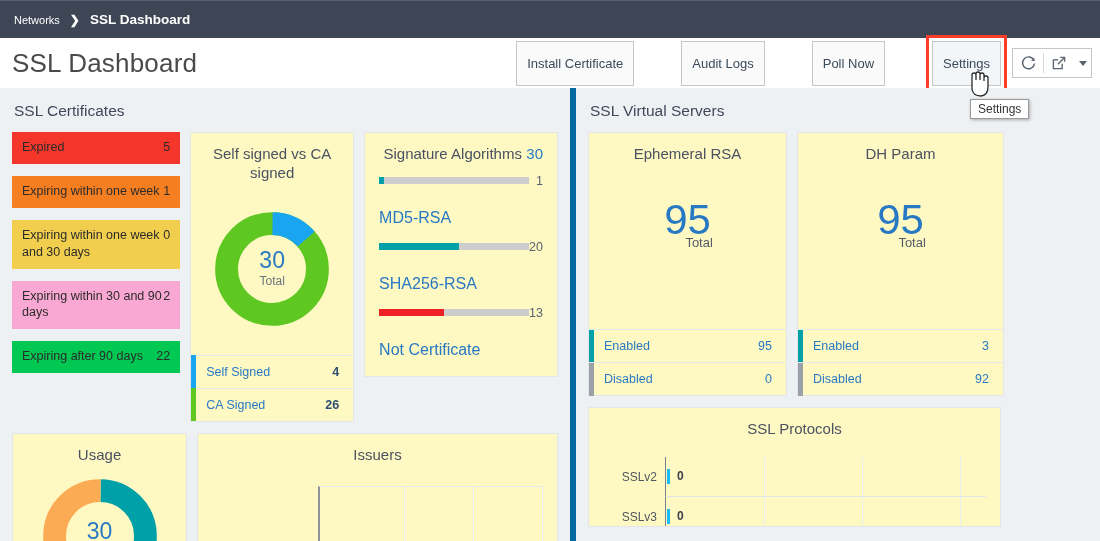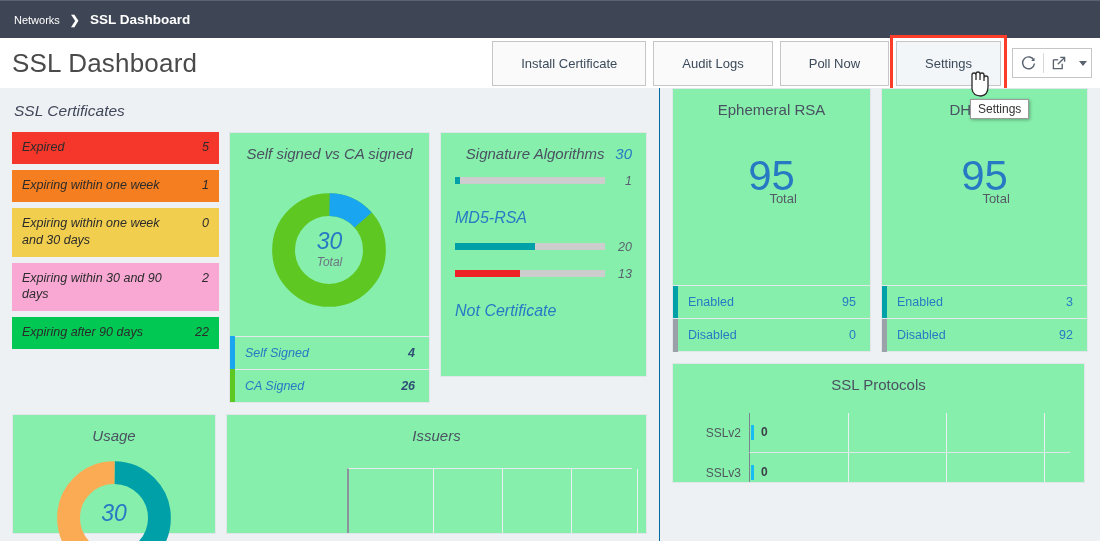--- a/index.html
+++ b/index.html
@@ -25,24 +25,24 @@
   
   .title-row {
     height: 50px; background: #fff;
     display: flex; align-items: center; justify-content: space-between;
     padding: 0 8px 0 12px;
     position: relative;
   }
   .page-title { font-size: 26px; color: #4a4a4a; font-weight: normal; letter-spacing: .2px; }
   .toolbar { display: flex; align-items: center; gap: 7px; }
   .tb-btn {
-    height: 45px; padding: 0 28px;
+    height: 45px; padding: 0 10px;
     background: #fafafa; border: 1px solid #c6c6c6;
     font-size: 13px; color: #3b4a5a; cursor: pointer;
-    display: flex; align-items: center; font-family: inherit;
+    display: flex; align-items: center; font-family: inherit; margin-left: 40px;
   }
   .tb-btn.highlighted {
     outline: 3px solid #fa3c28; outline-offset: 3px;
     background: #f3f6f8;
   }
   .icon-group {
     height: 30px; border: 1px solid #c6c6c6; background: #fff;
     display: flex; align-items: center; margin-left: 4px;
   }
   .icon-cell {
@@ -62,34 +62,34 @@
     padding: 2px 7px; font-size: 12px; color: #333;
   }
 
   
   .body {
     position: absolute; top: 88px; left: 0;
     width: 1100px; height: 453px;
     background: #eef1f4; display: flex;
   }
   .section { padding: 0; position: relative; }
-  .section-left { width: 660px; border-right: 1px solid #0369a1; font-style: italic; }
+  .section-left { width: 576px; border-right: 6px solid #0369a1; }
   .section-right { width: 440px; }
   .section-head {
     font-size: 15.5px; color: #41485a; padding: 14px 0 0 14px; height: 44px;
   }
   .grid { display: flex; gap: 10px; padding: 0 12px; }
 
   .card {
-    background: #86efac; border: 1px solid #e2e6ea;
+    background: #fef9c3; border: 1px solid #e2e6ea;
   }
   .card-title { text-align: center; font-size: 15px; color: #4a5160; padding: 12px 6px 0; line-height: 1.25; }
 
   
-  .certbars { width: 211px; display: flex; flex-direction: column; gap: 6px; }
+  .certbars { width: 211px; display: flex; flex-direction: column; gap: 12px; }
   .certbar {
     display: flex; justify-content: space-between; align-items: flex-start;
     padding: 7px 10px 8px; font-size: 12.5px; color: #2b2b2b;
     cursor: pointer; line-height: 1.35;
   }
   .certbar .lbl { max-width: 155px; }
   .certbar .val { font-weight: normal; }
 
   
   .donut-card { width: 205px; display: flex; flex-direction: column; }
@@ -258,20 +258,21 @@
               </div>
               <div class="sig-label">MD5-RSA</div>
             </div>
             <div class="sig-item">
               <div class="sig-bar-row">
                 <span class="sig-track">
                   <span class="sig-fill" style="display:block;width:53%;background:#00a0a8"></span>
                 </span>
                 <span class="sig-count">20</span>
               </div>
+              <div class="sig-label">SHA256-RSA</div>
             </div>
             <div class="sig-item">
               <div class="sig-bar-row">
                 <span class="sig-track">
                   <span class="sig-fill" style="display:block;width:43%;background:#ee2226"></span>
                 </span>
                 <span class="sig-count">13</span>
               </div>
               <div class="sig-label">Not Certificate</div>
             </div>
@@ -299,20 +300,21 @@
             <div class="vgrid" style="left:84px"></div>
             <div class="vgrid" style="left:153px"></div>
             <div class="vgrid" style="left:222px"></div>
             <div class="vgrid" style="left:288px"></div>
           </div>
         </div>
       </div>
     </div>
 
     <div class="section section-right">
+      <div class="section-head">SSL Virtual Servers</div>
 
       <div class="grid">
         <div class="card vs-card">
           <div class="card-title">Ephemeral RSA</div>
           <div class="vs-big">
             <div class="vs-num">95
               <span class="vs-sub">Total</span>
             </div>
           </div>
           <div class="legend-row">

